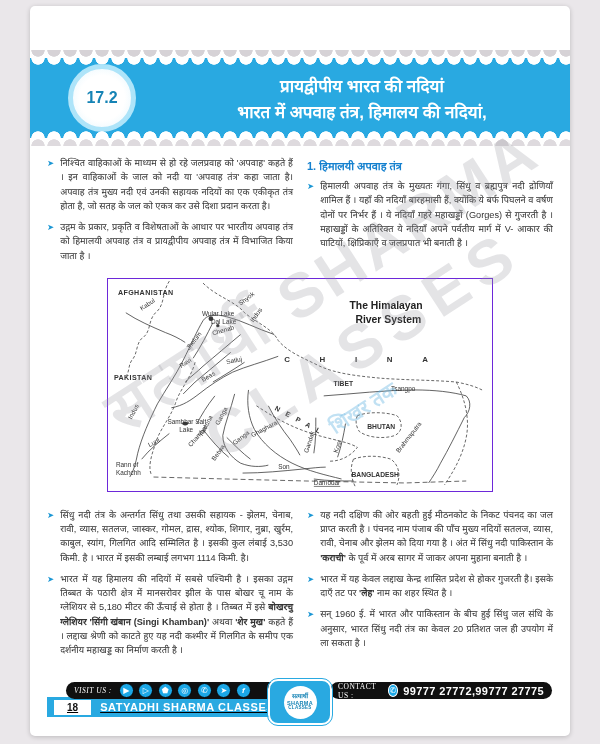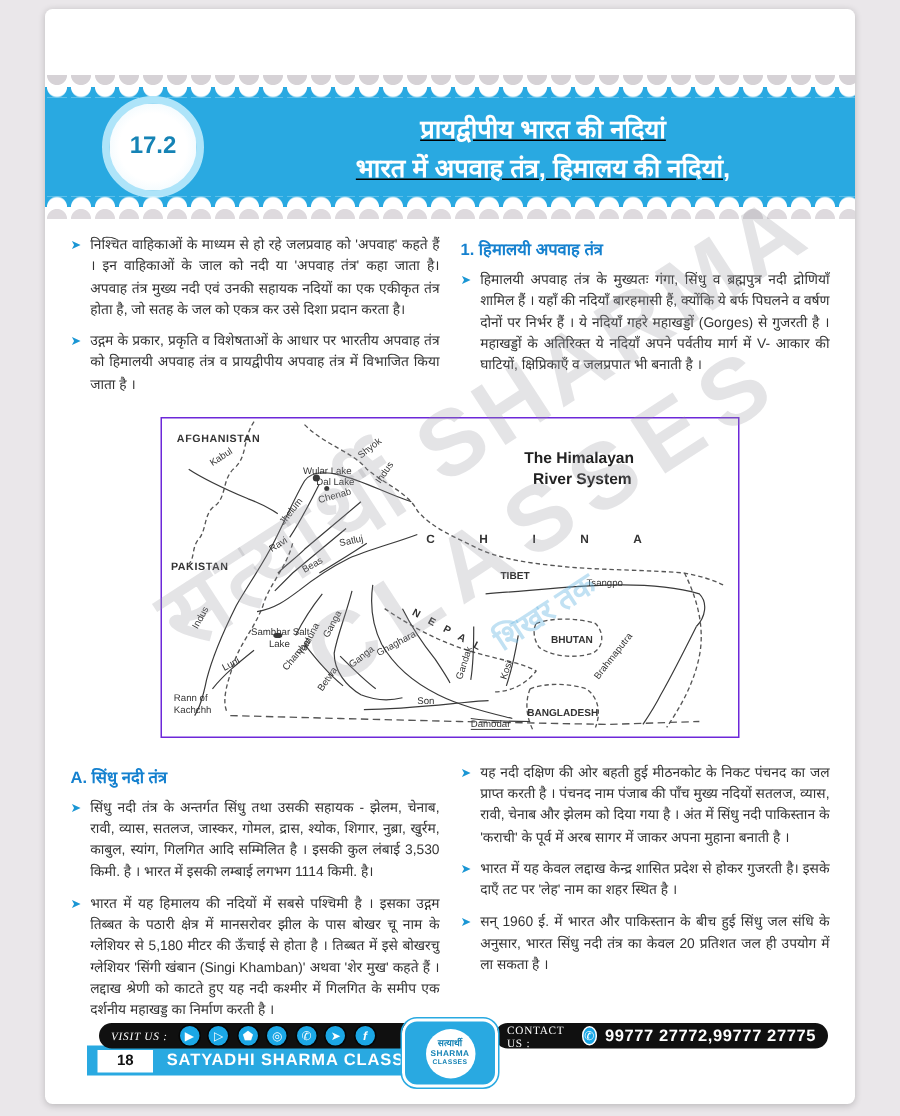--- a/index.html
+++ b/index.html
@@ -8,21 +8,21 @@
     background:#eae7ea;
     font-family:"Liberation Sans","DejaVu Sans",sans-serif;
     -webkit-font-smoothing:antialiased;
   }
   .page{
     position:absolute;left:30px;top:6px;width:540px;height:730px;
     background:#ffffff;border-radius:5px;overflow:hidden;
     box-shadow:0 1px 5px rgba(0,0,0,.2);
   }
   
-  .hdr{position:relative;margin-top:44px;text-decoration:underline;}
+  .hdr{position:relative;margin-top:44px;}
   .wave-gray-top{height:8px;background:radial-gradient(circle at 8px 0px,#d6d2d6 6.4px,transparent 7px);background-size:16px 8px;background-repeat:repeat-x;}
   .wave-gray-bot{height:8px;background:radial-gradient(circle at 8px 8px,#dedade 6.4px,transparent 7px);background-size:16px 8px;background-repeat:repeat-x;}
   .band{position:relative;background:#29a9e1;padding:16px 0 13px;}
   .band::before{content:"";position:absolute;left:0;right:0;top:0;height:7px;
     background:radial-gradient(circle at 8px 0px,#ffffff 6.4px,transparent 7px);background-size:16px 7px;background-repeat:repeat-x;}
   .band::after{content:"";position:absolute;left:0;right:0;bottom:0;height:7px;
     background:radial-gradient(circle at 8px 7px,#ffffff 6.4px,transparent 7px);background-size:16px 7px;background-repeat:repeat-x;}
   .badge{
     position:absolute;left:38px;top:50%;transform:translateY(-50%);
     width:58px;height:58px;border-radius:50%;
@@ -32,21 +32,21 @@
     color:#1583b5;font-weight:bold;font-size:16px;
   }
   .band-title{margin-left:140px;text-align:center;color:#ffffff;font-weight:bold;
     font-size:17px;line-height:1.5;padding-right:16px;}
   
   .cols{display:flex;gap:14px;padding:10px 17px 0;}
   .col{flex:1;min-width:0;}
   .bullet{display:flex;gap:6px;margin-bottom:7px;}
   .arrow{color:#1a96d4;font-size:8.5px;line-height:1.6;flex:0 0 auto;padding-top:1px;}
   .btext{margin:0;font-size:9.2px;line-height:1.55;color:#333;text-align:justify;}
-  .btext .bold{font-weight:normal;}
+  .btext .bold{font-weight:bold;}
   .sec-h{color:#1581cf;font-weight:bold;font-size:11px;margin:2px 0 6px;}
   
   .map-wrap{width:384px;margin:8px auto 6px;border:1px solid #6d28d9;background:#fff;display:block;}
   .map-wrap svg{display:block;}
   .bd{fill:none;stroke:#555;stroke-width:.9;stroke-dasharray:3 2;}
   .bd2{fill:none;stroke:#555;stroke-width:.9;stroke-dasharray:5 3;}
   .rv{fill:none;stroke:#3a3a3a;stroke-width:.8;}
   .lk{fill:#3a3a3a;}
   text.ml{font-size:6.5px;fill:#333;font-family:"Liberation Sans","DejaVu Sans",sans-serif;}
   text.cb{font-weight:bold;font-size:7.2px;letter-spacing:.4px;}
@@ -63,22 +63,22 @@
   .wm-tag{position:absolute;left:295px;top:388px;transform:rotate(-33deg);
     font-size:20px;font-weight:bold;color:rgba(100,180,225,.4);pointer-events:none;z-index:5;}
   
   .footer{position:absolute;left:16px;right:16px;bottom:12px;height:42px;}
   .visit-pill{position:absolute;left:20px;top:0;width:212px;height:17px;background:#101010;
     border-radius:9px;display:flex;align-items:center;padding:0 8px;z-index:2;font-style:italic;}
   .visit-label{color:#fff;font-family:"Liberation Serif","DejaVu Serif",serif;font-size:7.5px;letter-spacing:.5px;}
   .social{display:flex;gap:4.5px;margin-left:7px;}
   .sic{width:15px;height:15px;border-radius:50%;background:#1ba7e6;color:#fff;font-size:8px;
     display:flex;align-items:center;justify-content:center;border:1.5px solid #060606;box-sizing:border-box;font-weight:bold;}
-  .blue-left{position:absolute;left:12px;top:15px;width:264px;height:20px;background:#29a9e1;
-    display:flex;align-items:center;gap:9px;padding:0 7px;box-sizing:border-box;}
+  .blue-left{position:absolute;left:1px;top:15px;width:264px;height:20px;background:#29a9e1;
+    display:flex;align-items:center;gap:9px;padding:0 7px;box-sizing:border-box;text-decoration:underline;}
   .pageno{background:#fff;color:#111;font-weight:bold;font-size:10px;padding:1px 13px;line-height:1.3;}
   .brand{color:#fff;font-weight:bold;font-size:11px;letter-spacing:.6px;white-space:nowrap;}
   .contact-pill{position:absolute;right:2px;top:0;width:222px;height:17px;background:#101010;
     border-radius:9px;display:flex;align-items:center;gap:5px;padding:0 8px;box-sizing:border-box;z-index:2;}
   .contact-label{color:#fff;font-family:"Liberation Serif","DejaVu Serif",serif;font-size:7.5px;letter-spacing:.5px;}
   .wa{width:13px;height:13px;border-radius:50%;background:#1ba7e6;color:#fff;font-size:8px;
     display:flex;align-items:center;justify-content:center;border:1px solid #fff;box-sizing:border-box;}
   .phones{color:#fff;font-weight:bold;font-size:11px;letter-spacing:.4px;white-space:nowrap;}
   .blue-right{position:absolute;right:0;top:15px;width:228px;height:20px;background:#29a9e1;
     display:flex;align-items:center;padding:0 7px;box-sizing:border-box;color:#fff;font-size:8px;white-space:nowrap;}
@@ -208,21 +208,20 @@
         <text x="208" y="208" class="ml ul">Damodar</text>
         <text x="8" y="190" class="ml ">Rann of</text>
         <text x="8" y="198" class="ml ">Kachchh</text>
         <text x="244" y="30" class="ml tt">The Himalayan</text>
         <text x="250" y="44" class="ml tt">River System</text>
       </svg>
   </div>
 
   <div class="cols">
     <div class="col">
-      <h3 class="sec-h">A. सिंधु नदी तंत्र</h3>
       <div>
           <div class="bullet">
             <span class="arrow">➤</span>
             <p class="btext"><span>सिंधु नदी तंत्र के अन्तर्गत सिंधु तथा उसकी सहायक - झेलम, चेनाब, रावी, व्यास, सतलज, जास्कर, गोमल, द्रास, श्योक, शिगार, नुब्रा, खुर्रम, काबुल, स्यांग, गिलगित आदि सम्मिलित है । इसकी कुल लंबाई 3,530 किमी. है । भारत में इसकी लम्बाई लगभग 1114 किमी. है।</span></p>
           </div>
           <div class="bullet">
             <span class="arrow">➤</span>
             <p class="btext"><span>भारत में यह हिमालय की नदियों में सबसे पश्चिमी है । इसका उद्गम तिब्बत के पठारी क्षेत्र में मानसरोवर झील के पास बोखर चू नाम के ग्लेशियर से 5,180 मीटर की ऊँचाई से होता है । तिब्बत में इसे </span><span class="bold">बोखरचु ग्लेशियर 'सिंगी खंबान (Singi Khamban)'</span><span> अथवा </span><span class="bold">'शेर मुख'</span><span> कहते हैं । लद्दाख श्रेणी को काटते हुए यह नदी कश्मीर में गिलगित के समीप एक दर्शनीय महाखड्ड का निर्माण करती है ।</span></p>
           </div>
         </div>

